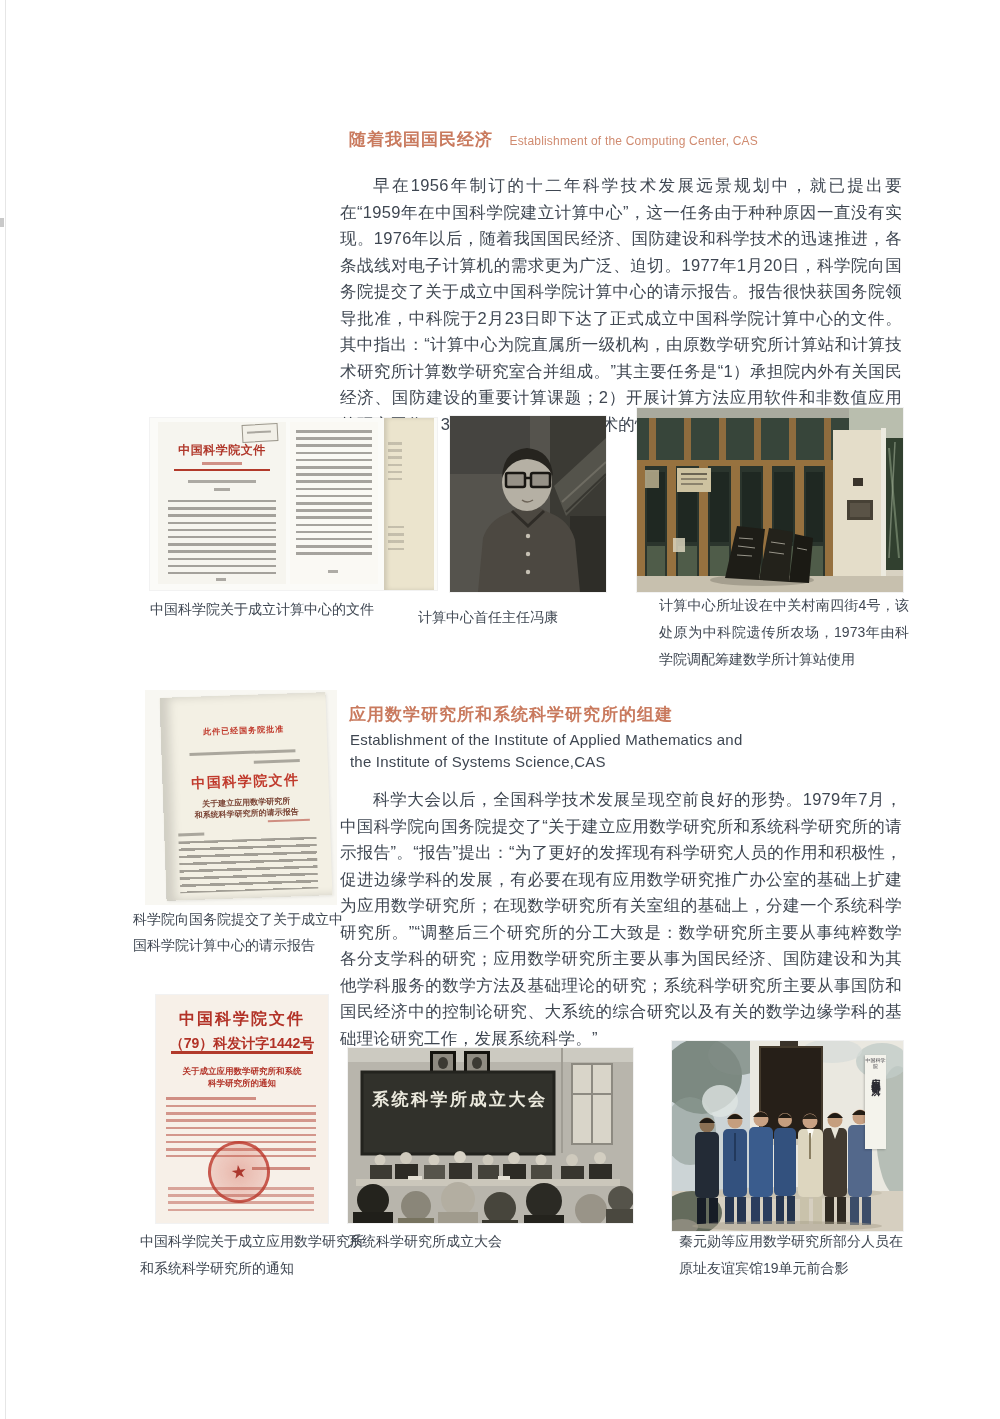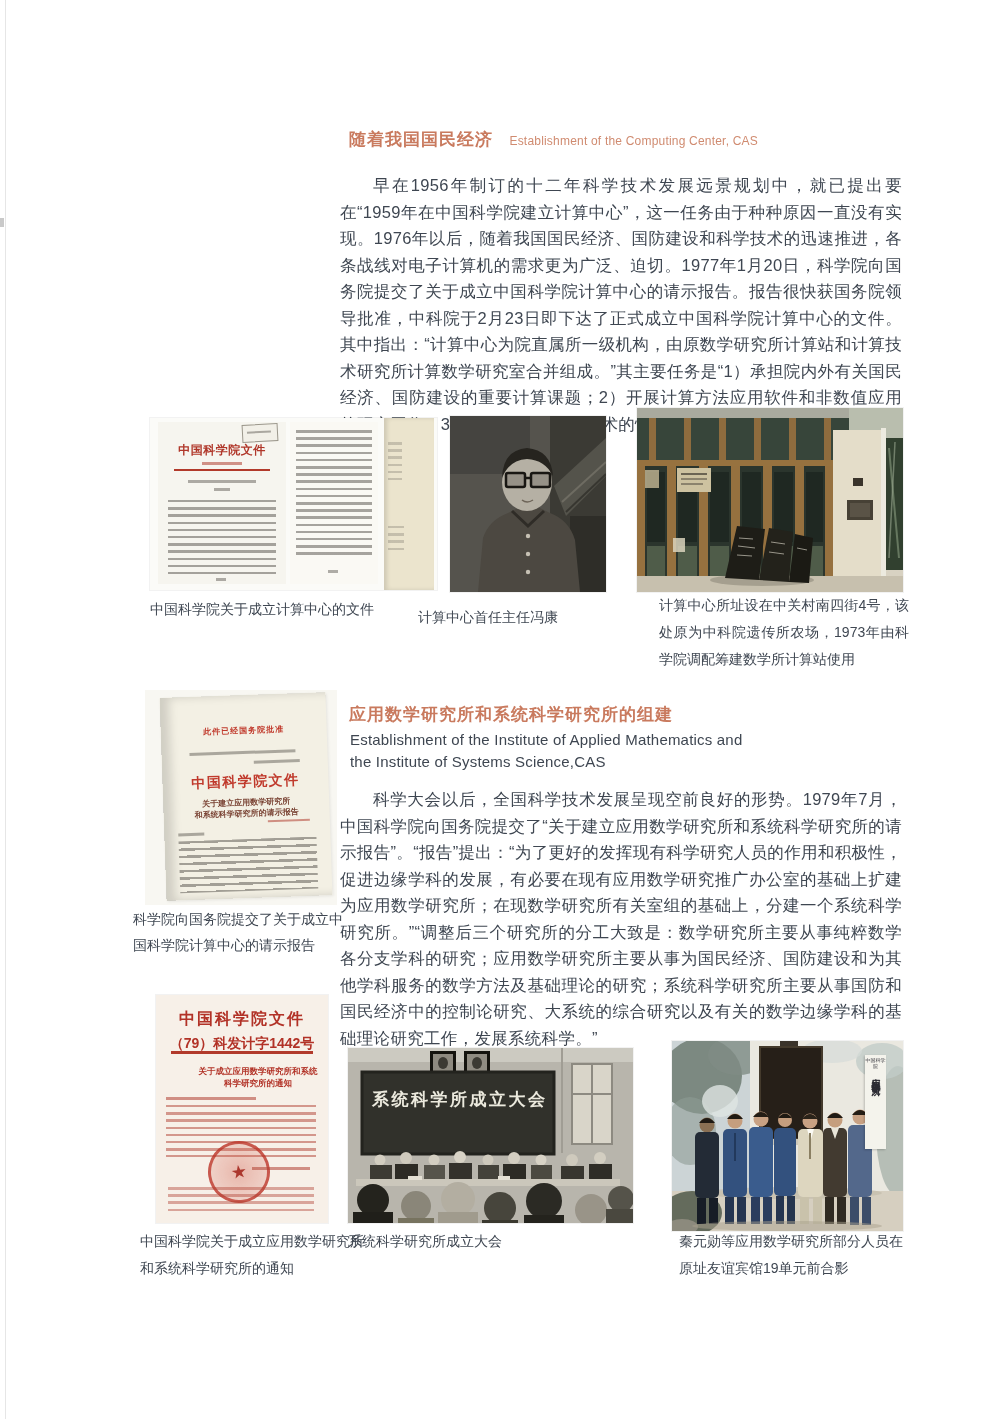--- a/index.html
+++ b/index.html
@@ -39,21 +39,21 @@
   .doc2{background:#f8f7f2;}
   .doc2 .paper{left:18px;top:5px;width:166px;height:203px;background:#f3f0e4;transform:rotate(-2deg);
                box-shadow:inset 9px 0 10px rgba(0,0,0,.14),1px 1px 3px rgba(0,0,0,.08);}
   .doc2 .red8{width:100%;text-align:center;font-size:8px;font-weight:700;color:#c03a2c;letter-spacing:1px;}
   .doc2 .redbig{width:100%;text-align:center;font-size:14px;font-weight:800;color:#c03a2c;letter-spacing:1.5px;}
   .doc2 .title8{width:100%;text-align:center;font-size:8px;font-weight:700;color:#7a4334;}
   
   .doc3{background:#f7f0e8;box-shadow:0 0 0 1px rgba(0,0,0,.05);}
   .doc3 .redbig{width:100%;text-align:center;font-size:16px;font-weight:800;color:#b23227;letter-spacing:2px;}
   .doc3 .num{width:100%;text-align:center;font-size:14px;font-weight:700;color:#b23227;}
-  .doc3 .title{width:100%;text-align:center;font-size:8.5px;font-weight:700;color:#b23227;line-height:12px;padding-left:16px;}
+  .doc3 .title{width:100%;text-align:center;font-size:8.5px;font-weight:700;color:#b23227;line-height:12px;}
   .seal{border-radius:50%;border:3px solid rgba(186,48,36,.75);
         background:radial-gradient(circle,rgba(205,75,58,.35),rgba(205,75,58,.12));
         display:flex;align-items:center;justify-content:center;
         color:rgba(160,32,24,.85);font-size:18px;transform:rotate(-8deg);}
   
   .banner{color:#eceade;font-size:17px;font-weight:700;letter-spacing:2.5px;white-space:nowrap;}
   
   .sign{background:#f4f3ec;box-shadow:-1px 1px 2px rgba(0,0,0,.2);text-align:center;}
   .sign-top{font-size:5px;line-height:6px;color:#3a3a40;padding-top:2px;}
   .sign-main{writing-mode:vertical-rl;font-size:9px;font-weight:700;letter-spacing:1.5px;color:#2b2b33;margin:2px auto 0;}

